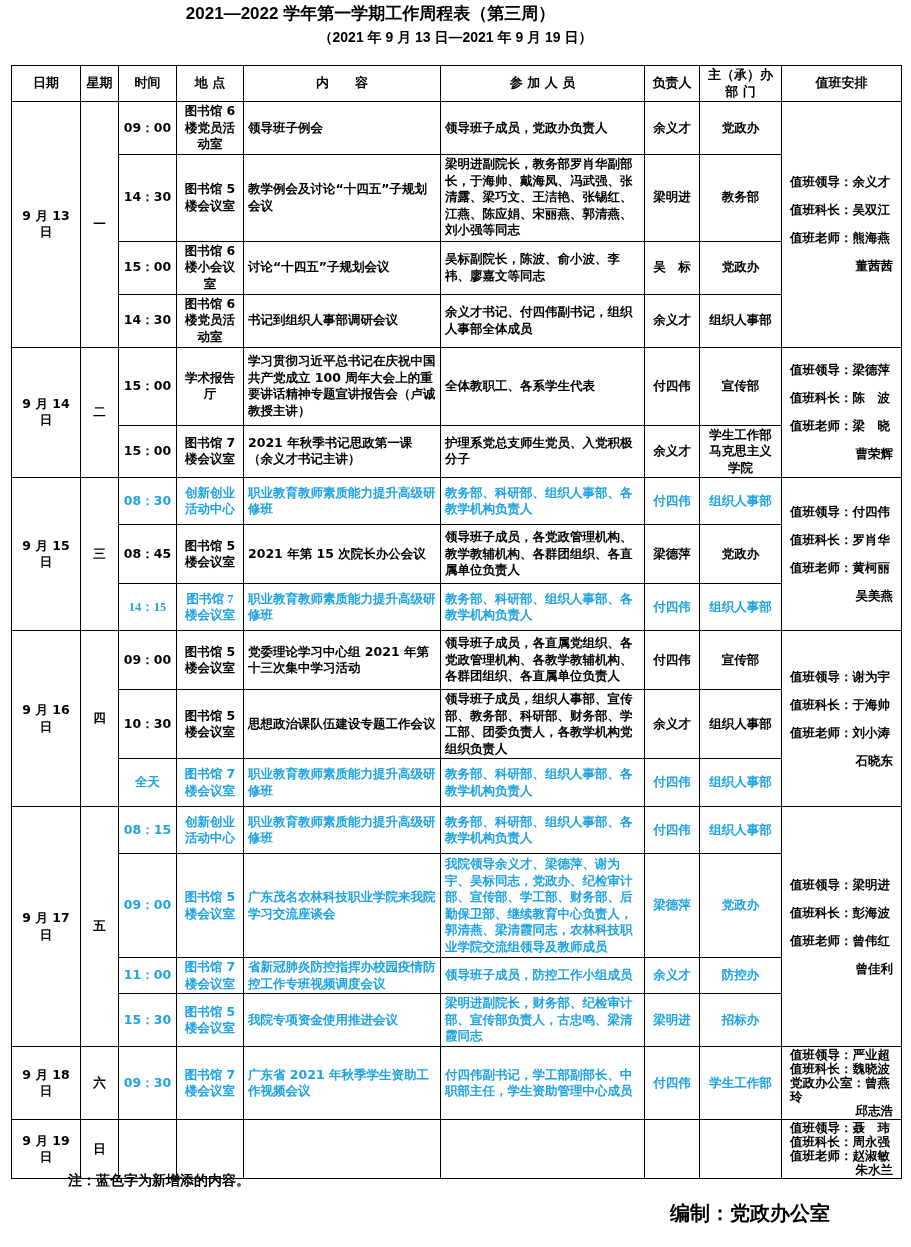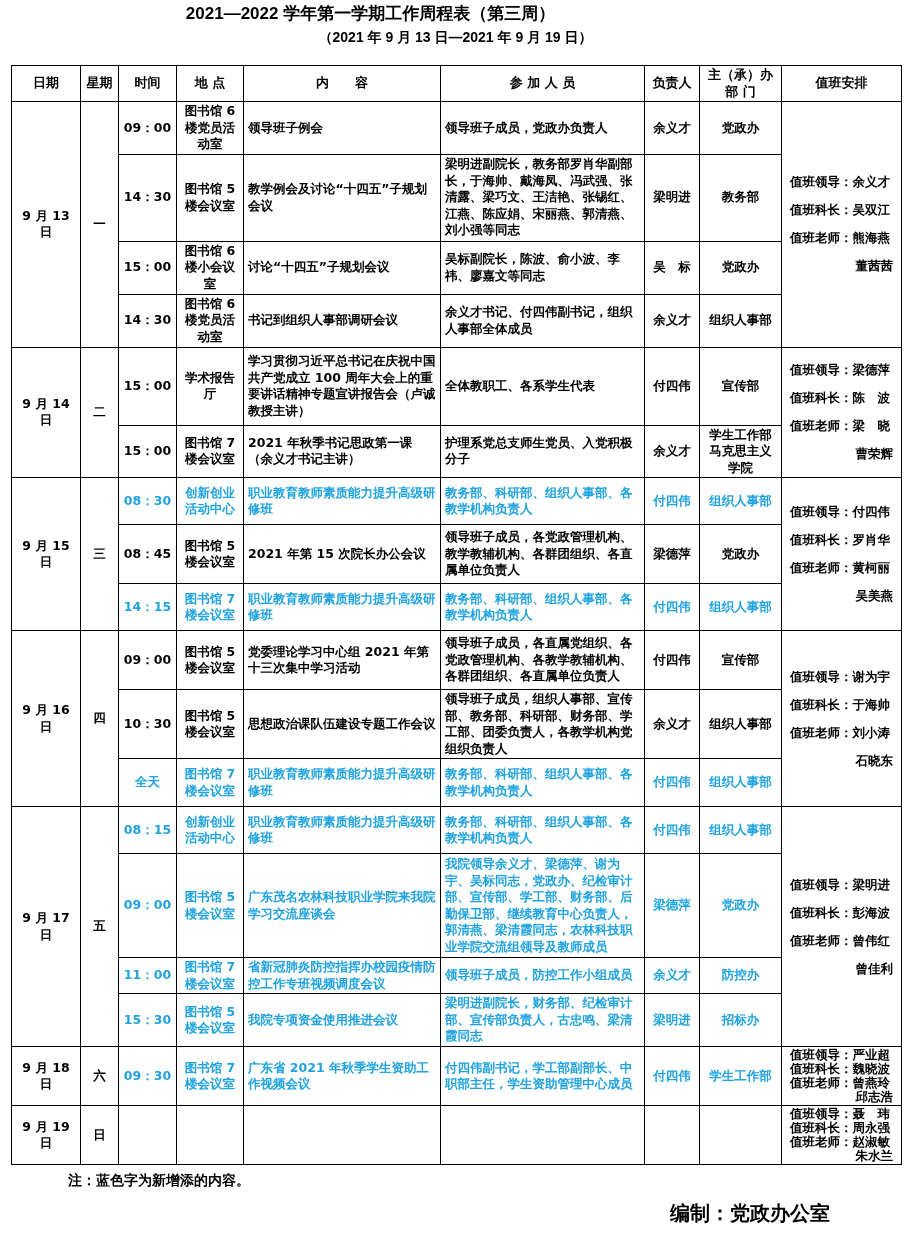--- a/index.html
+++ b/index.html
@@ -132,21 +132,21 @@
         </td>
       </tr>
       <tr style="height: 59px;">
         <td class="c">08：45</td>
         <td class="c">图书馆 5 楼会议室</td>
         <td class="l">2021 年第 15 次院长办公会议</td>
         <td class="l">领导班子成员，各党政管理机构、教学教辅机构、各群团组织、各直属单位负责人</td>
         <td class="c">梁德萍</td>
         <td class="c">党政办</td>
       </tr>
-      <tr style="height: 47px;">
+      <tr style="height: 47px; font-family: Liberation Serif, serif;">
         <td class="c blue">14：15</td>
         <td class="c blue">图书馆 7 楼会议室</td>
         <td class="l blue">职业教育教师素质能力提升高级研修班</td>
         <td class="l blue">教务部、科研部、组织人事部、各教学机构负责人</td>
         <td class="c blue">付四伟</td>
         <td class="c blue">组织人事部</td>
       </tr>
       <tr style="height: 59px;">
         <td class="c" rowspan="3">9 月 16 日</td>
         <td class="c" rowspan="3">四</td>
@@ -224,21 +224,21 @@
         <td class="c" rowspan="1">六</td>
         <td class="c blue">09：30</td>
         <td class="c blue">图书馆 7 楼会议室</td>
         <td class="l blue">广东省 2021 年秋季学生资助工作视频会议</td>
         <td class="l blue">付四伟副书记，学工部副部长、中职部主任，学生资助管理中心成员</td>
         <td class="c blue">付四伟</td>
         <td class="c blue">学生工作部</td>
         <td class="duty compact" rowspan="1">
           <span class="line">值班领导：严业超</span>
           <span class="line">值班科长：魏晓波</span>
-          <span class="line">值班老师：曾燕玲</span>
+          <span class="line">党政办公室：曾燕玲</span>
           <span class="line r">邱志浩</span>
         </td>
       </tr>
       <tr style="height: 57px;">
         <td class="c" rowspan="1">9 月 19 日</td>
         <td class="c" rowspan="1">日</td>
         <td class="c"></td>
         <td class="c"></td>
         <td class="l"></td>
         <td class="l"></td>

